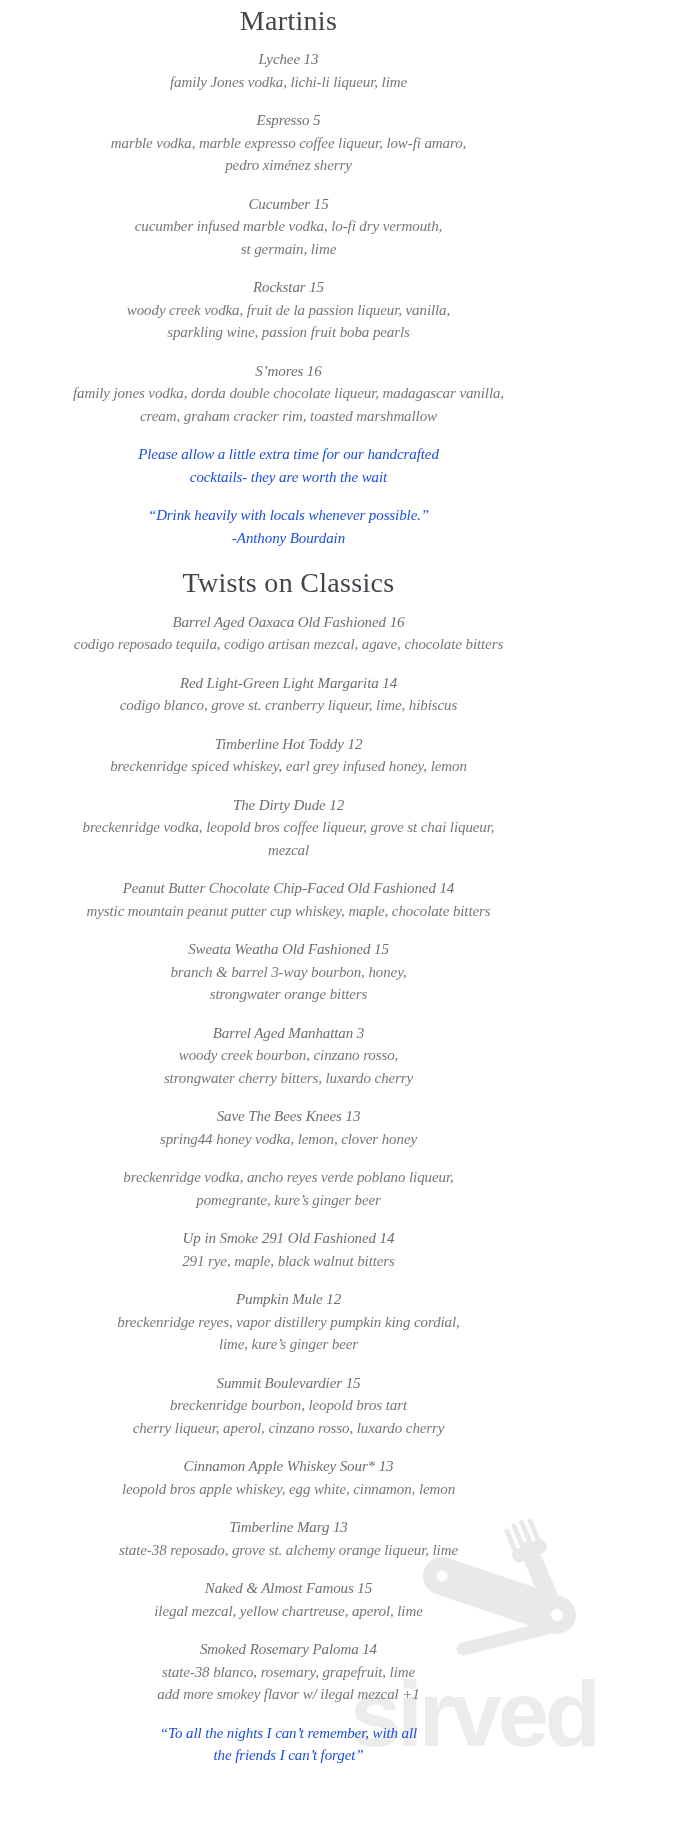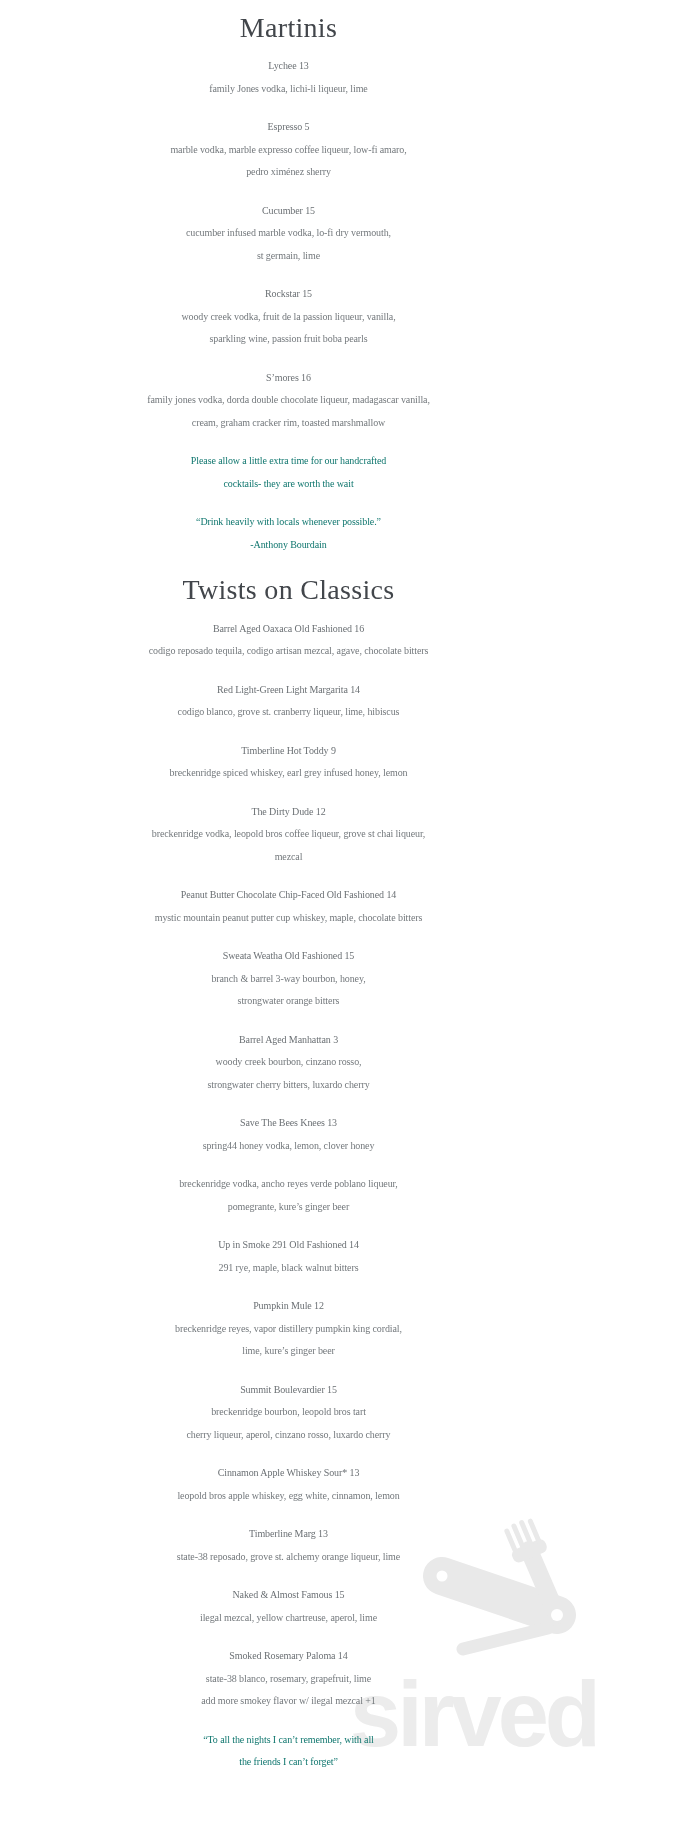--- a/index.html
+++ b/index.html
@@ -12,32 +12,32 @@
   .watermark{position:absolute;left:0;top:0;width:675px;height:1316px;z-index:0;}
   .wm-icon{position:absolute;left:405px;top:1516px;width:250px;height:190px;display:block;}
   .wm-text{
     position:absolute;left:350px;top:1668px;line-height:1;
     font-family:"Liberation Sans",sans-serif;font-weight:700;
     font-size:92px;letter-spacing:-4px;color:#ececec;
   }
   
   .menu{
     position:relative;z-index:1;width:577px;margin:0;
-    text-align:center;padding-top:10px;
+    text-align:center;padding-top:3px;
   }
   .section-title{
     font-size:28px;font-weight:400;color:#42464b;
     line-height:1.3;margin:0 0 9px 0;letter-spacing:.3px;
   }
   .section-title.second{text-align:center;}
   .item{margin:0 0 16px 0;}
-  .line{font-size:10px;line-height:22.5px;letter-spacing:-0.1px;}
+  .line{font-size:15px;line-height:22.5px;letter-spacing:-0.1px;font-style:italic;}
   .name{color:#6b7074;}
   .desc{color:#73787c;}
-  .note .line{color:#0f766e;}
+  .note .line{color:#1d4ed8;}
 </style>
 </head>
 <body>
 
 <div class="watermark">
   <span class="wm-icon">
     <svg width="250" height="190" viewBox="0 0 250 190" xmlns="http://www.w3.org/2000/svg">
       <g stroke="#e9e9e9" fill="#e9e9e9">
         <line x1="37" y1="60" x2="152" y2="99" stroke-width="38" stroke-linecap="round"></line>
         <line x1="152" y1="99" x2="124" y2="34" stroke-width="18" stroke-linecap="round"></line>
@@ -106,21 +106,21 @@
     <div class="line name">Barrel Aged Oaxaca Old Fashioned 16</div>
     <div class="line desc">codigo reposado tequila, codigo artisan mezcal, agave, chocolate bitters</div>
   </div>
 
   <div class="item">
     <div class="line name">Red Light-Green Light Margarita 14</div>
     <div class="line desc">codigo blanco, grove st. cranberry liqueur, lime, hibiscus</div>
   </div>
 
   <div class="item">
-    <div class="line name">Timberline Hot Toddy 9</div>
+    <div class="line name">Timberline Hot Toddy 12</div>
     <div class="line desc">breckenridge spiced whiskey, earl grey infused honey, lemon</div>
   </div>
 
   <div class="item">
     <div class="line name">The Dirty Dude 12</div>
     <div class="line desc">breckenridge vodka, leopold bros coffee liqueur, grove st chai liqueur,</div>
     <div class="line desc">mezcal</div>
   </div>
 
   <div class="item">

